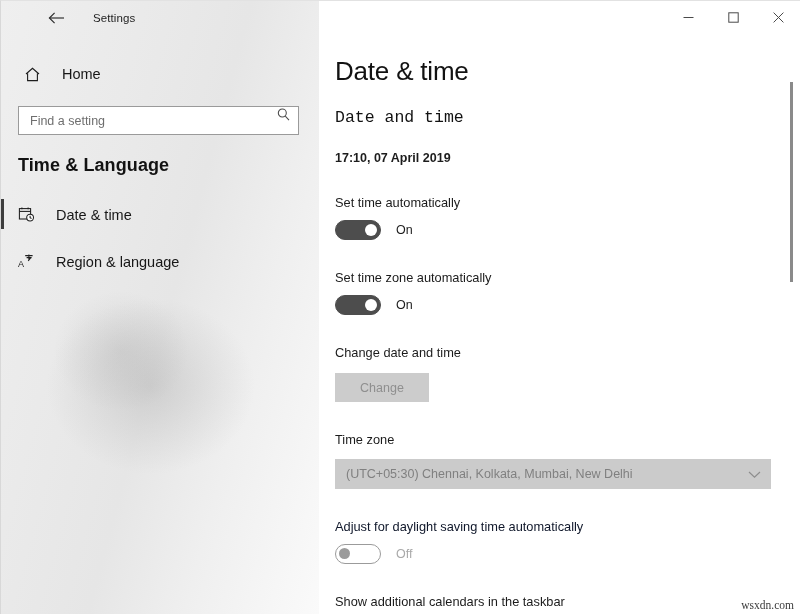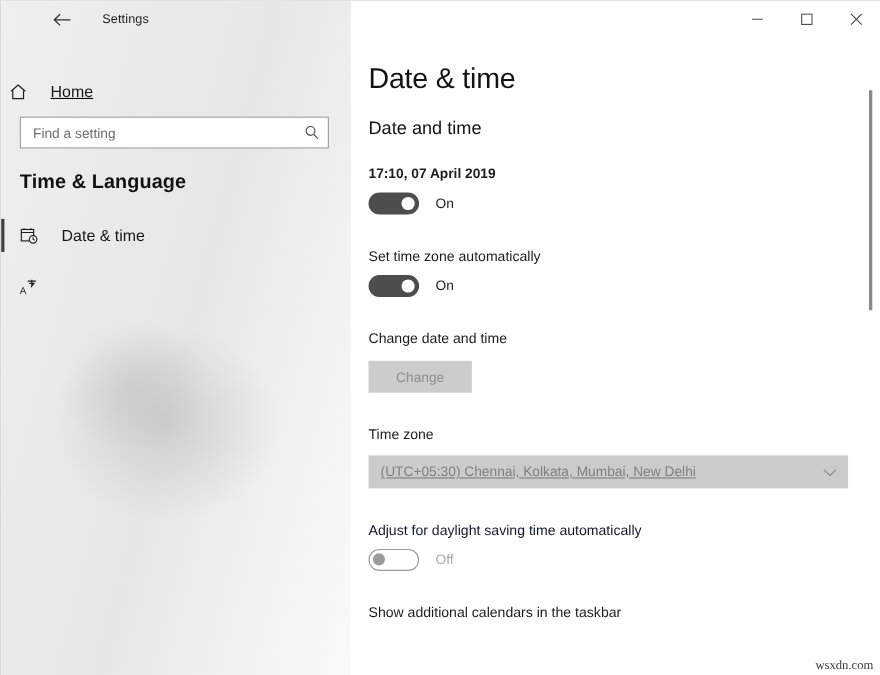--- a/index.html
+++ b/index.html
@@ -87,42 +87,41 @@
     position: relative;
     z-index: 2;
   }
 
   .home-row {
     position: absolute;
     left: 0; top: 55px;
     width: 300px;
     height: 36px;
     display: flex;
-    align-items: flex-end;
-    padding-left: 7px;
-    box-sizing: border-box;
-    text-decoration: underline;
+    align-items: center;
+    padding-left: 23px;
+    box-sizing: border-box;
   }
   .home-icon { width: 22px; color: #1d1d1d; display:flex; align-items:center; }
   .home-label {
     font-size: 14.5px;
     color: #171717;
     margin-left: 16px;
   }
 
   .search-wrap {
     position: absolute;
     left: 17px; top: 105px;
     width: 281px;
     height: 29px;
     background: #ffffff;
     border: 1px solid #9a9a9a;
     box-sizing: border-box;
     display: flex;
-    align-items: center;
+    align-items: flex-start;
   }
   .search-input {
     flex: 1;
     border: none;
     outline: none;
     background: transparent;
     font-family: "Liberation Sans", sans-serif;
     font-size: 12.5px;
     color: #222;
     padding: 0 0 0 11px;
@@ -203,20 +202,21 @@
     margin: 0;
     padding-top: 22px;
     letter-spacing: -0.2px;
   }
   .section-title {
     font-size: 16.5px;
     color: #121212;
     margin: 0;
     padding-top: 21px;
     font-weight: normal;
+    font-family: Liberation Mono, monospace;
   }
   .current-datetime {
     font-size: 12.5px;
     color: #1d1d1d;
     padding-top: 24px;
     font-weight: bold;
   }
   .setting-label {
     font-size: 12.8px;
     color: #1b1b1b;
@@ -285,21 +285,21 @@
     width: 436px;
     height: 30px;
     background: #cbcbcb;
     display: flex;
     align-items: center;
     box-sizing: border-box;
     padding: 0 10px 0 11px;
     color: #808080;
     font-size: 12.5px;
   }
-  .combo .combo-text { flex: 1; white-space: nowrap; overflow: hidden; text-decoration: underline; }
+  .combo .combo-text { flex: 1; white-space: nowrap; overflow: hidden; }
   .combo .chevron { color: #8d8d8d; display:flex; align-items:center; }
 
   
   .scrollbar-track {
     position: absolute;
     right: 3px; top: 33px;
     width: 10px;
     height: 581px;
   }
   .scrollbar-thumb {
@@ -368,20 +368,21 @@
           <span class="nav-label">Date &amp; time</span>
         </div>
 
         <div class="nav-item">
           <span class="nav-icon">
             <svg width="17" height="17" viewBox="0 0 17 17" fill="none" stroke="currentColor" stroke-width="1.05">
               <text x="0" y="14" font-family="Liberation Sans, sans-serif" font-size="9" fill="currentColor" stroke="none">A</text>
               <path d="M7.2 2.6 H14.6 M10.9 1.4 V2.6 M8.6 4.6 H13.6 M10.9 2.6 V7.4 M12.6 4.9 L10.2 8.0"></path>
             </svg>
           </span>
+          <span class="nav-label">Region &amp; language</span>
         </div>
 
 
       </div>
     </div>
   </div>
 
   <div class="titlebar">
     <div class="titlebar-left">
       <span class="back-btn">
@@ -413,20 +414,21 @@
 
   <div class="content">
     <div class="content-inner">
 
       <h1 class="page-title">Date &amp; time</h1>
 
       <h2 class="section-title">Date and time</h2>
 
       <div class="current-datetime">17:10, 07 April 2019</div>
 
+      <div class="setting-label">Set time automatically</div>
       <div class="toggle-row">
         <span class="toggle on">
           <span class="knob"></span>
         </span>
         <span class="toggle-state">On</span>
       </div>
 
       <div class="setting-label">Set time zone automatically</div>
       <div class="toggle-row">
         <span class="toggle on">

